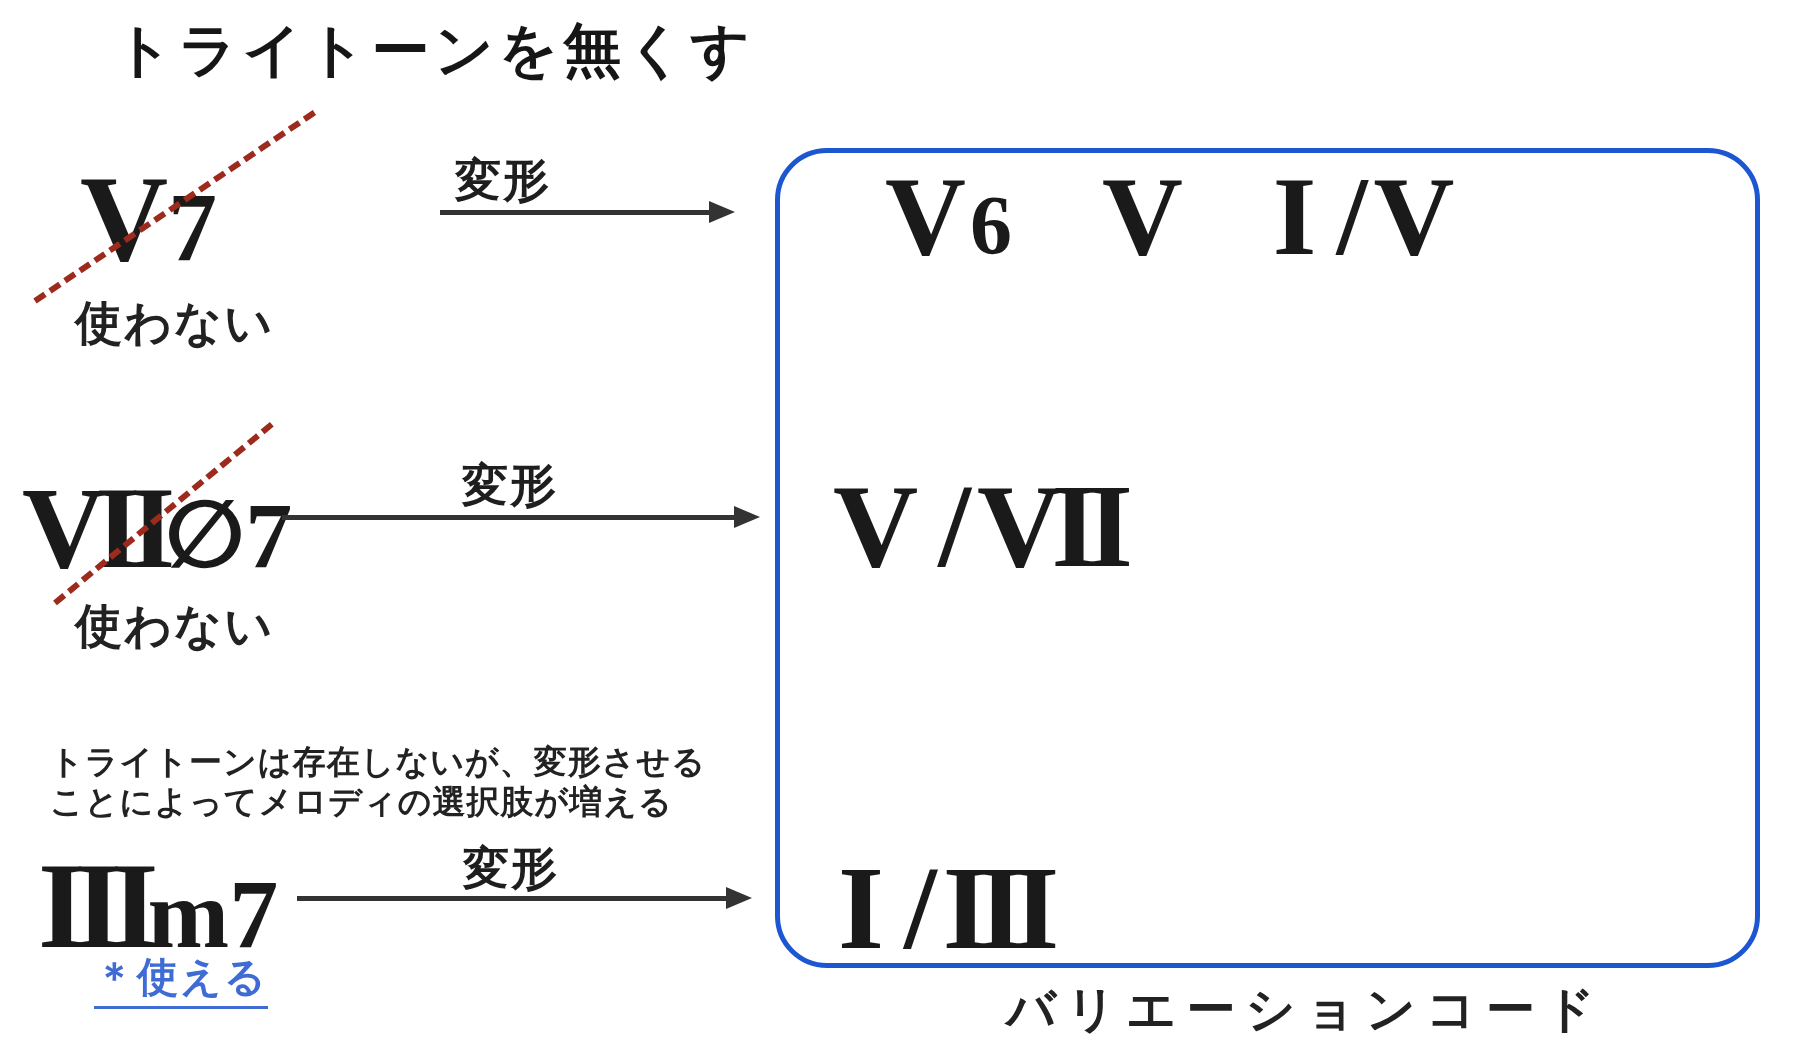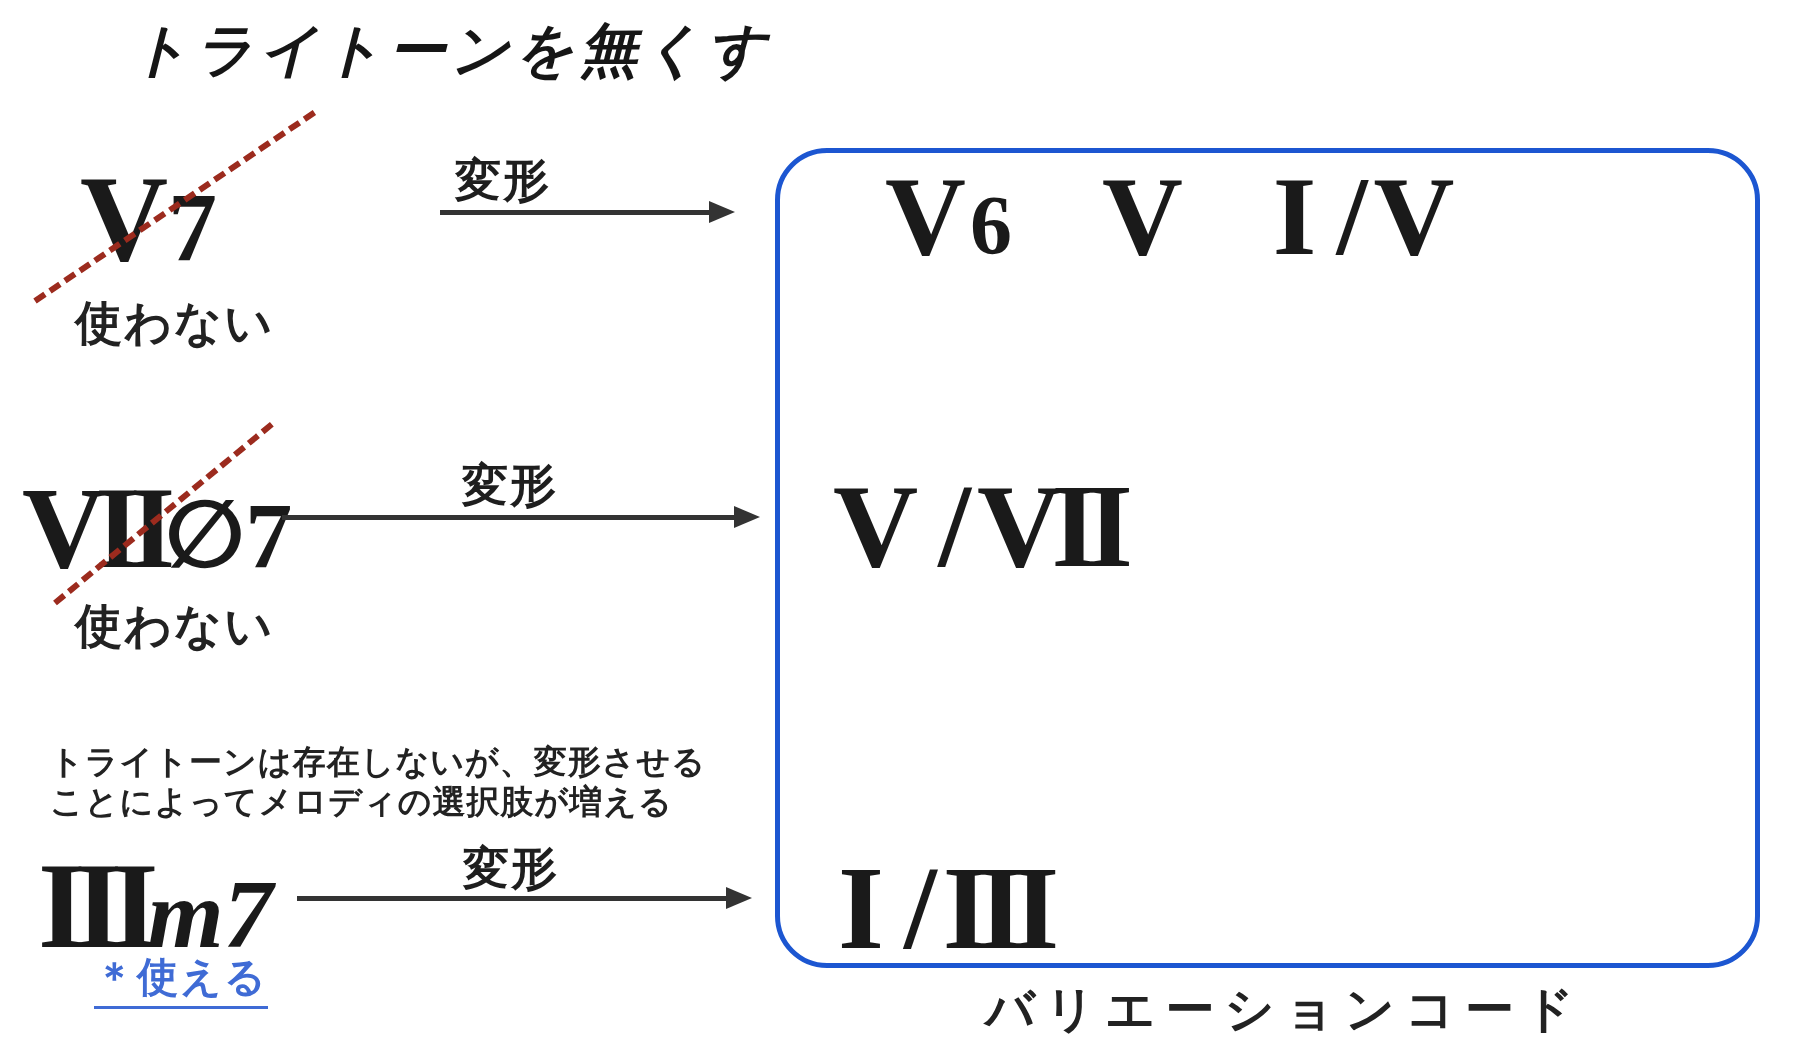--- a/index.html
+++ b/index.html
@@ -14,24 +14,23 @@
   .jp{font-family:"Liberation Sans", sans-serif;font-weight:bold;}
   .chord{
     font-family:"Liberation Serif","DejaVu Serif",serif;
     font-weight:bold;
     line-height:1;
     white-space:nowrap;
   }
   .abs{position:absolute;}
   
   .title{
-    left:130px;top:12px;
+    left:114px;top:12px;
     font-size:58px;font-weight:600;letter-spacing:5px;
     color:#161616;
-    font-style:italic;
   }
   
   .vbox{
     left:775px;top:148px;width:985px;height:820px;
     border:5px solid #1c56d1;border-radius:52px;
     box-sizing:border-box;background:#ffffff;
   }
   .vbox-row1{
     left:885px;top:160px;
     display:flex;align-items:baseline;gap:90px;
@@ -39,34 +38,34 @@
   .chord-main{font-size:112px;}
   .chord-sub{font-size:84px;}
   .pair{display:flex;align-items:baseline;gap:4px;}
   .slashchord{display:flex;align-items:baseline;}
   .slashchord .slash{margin:0 6px 0 20px;}
   .tight{letter-spacing:-0.09em;}
   .vbox-row2{left:833px;top:468px;font-size:118px;}
   .vbox-row3{left:838px;top:850px;font-size:118px;}
   .vbox-row2 .chord-main,.vbox-row3 .chord-main{font-size:118px;}
   .caption{
-    left:985px;top:977px;
+    left:1006px;top:977px;
     font-size:49px;letter-spacing:10px;color:#222222;
   }
   
   .src{display:flex;align-items:baseline;}
   .src-v7{left:80px;top:158px;}
   .src-v7 .num{font-size:122px;}
   .src-v7 .suf{font-size:98px;}
   .src-vii{left:22px;top:470px;}
   .src-vii .num{font-size:116px;letter-spacing:-0.09em;}
   .src-vii .suf{font-size:94px;font-family:"Liberation Serif","DejaVu Sans",serif;}
   .src-iii{left:38px;top:845px;}
   .src-iii .num{font-size:122px;letter-spacing:-0.09em;}
-  .src-iii .suf{font-size:98px;font-style:italic;}
+  .src-iii .suf{font-size:98px;}
   
   .strike{
     border-top:6px dashed #9c2b1e;
     transform-origin:0 50%;
     height:0;
   }
   .strike1{left:35px;top:298px;width:337px;transform:rotate(-34deg);}
   .strike2{left:55px;top:600px;width:281px;transform:rotate(-39.5deg);}
   
   .note{font-size:47px;color:#222222;letter-spacing:2px;}

